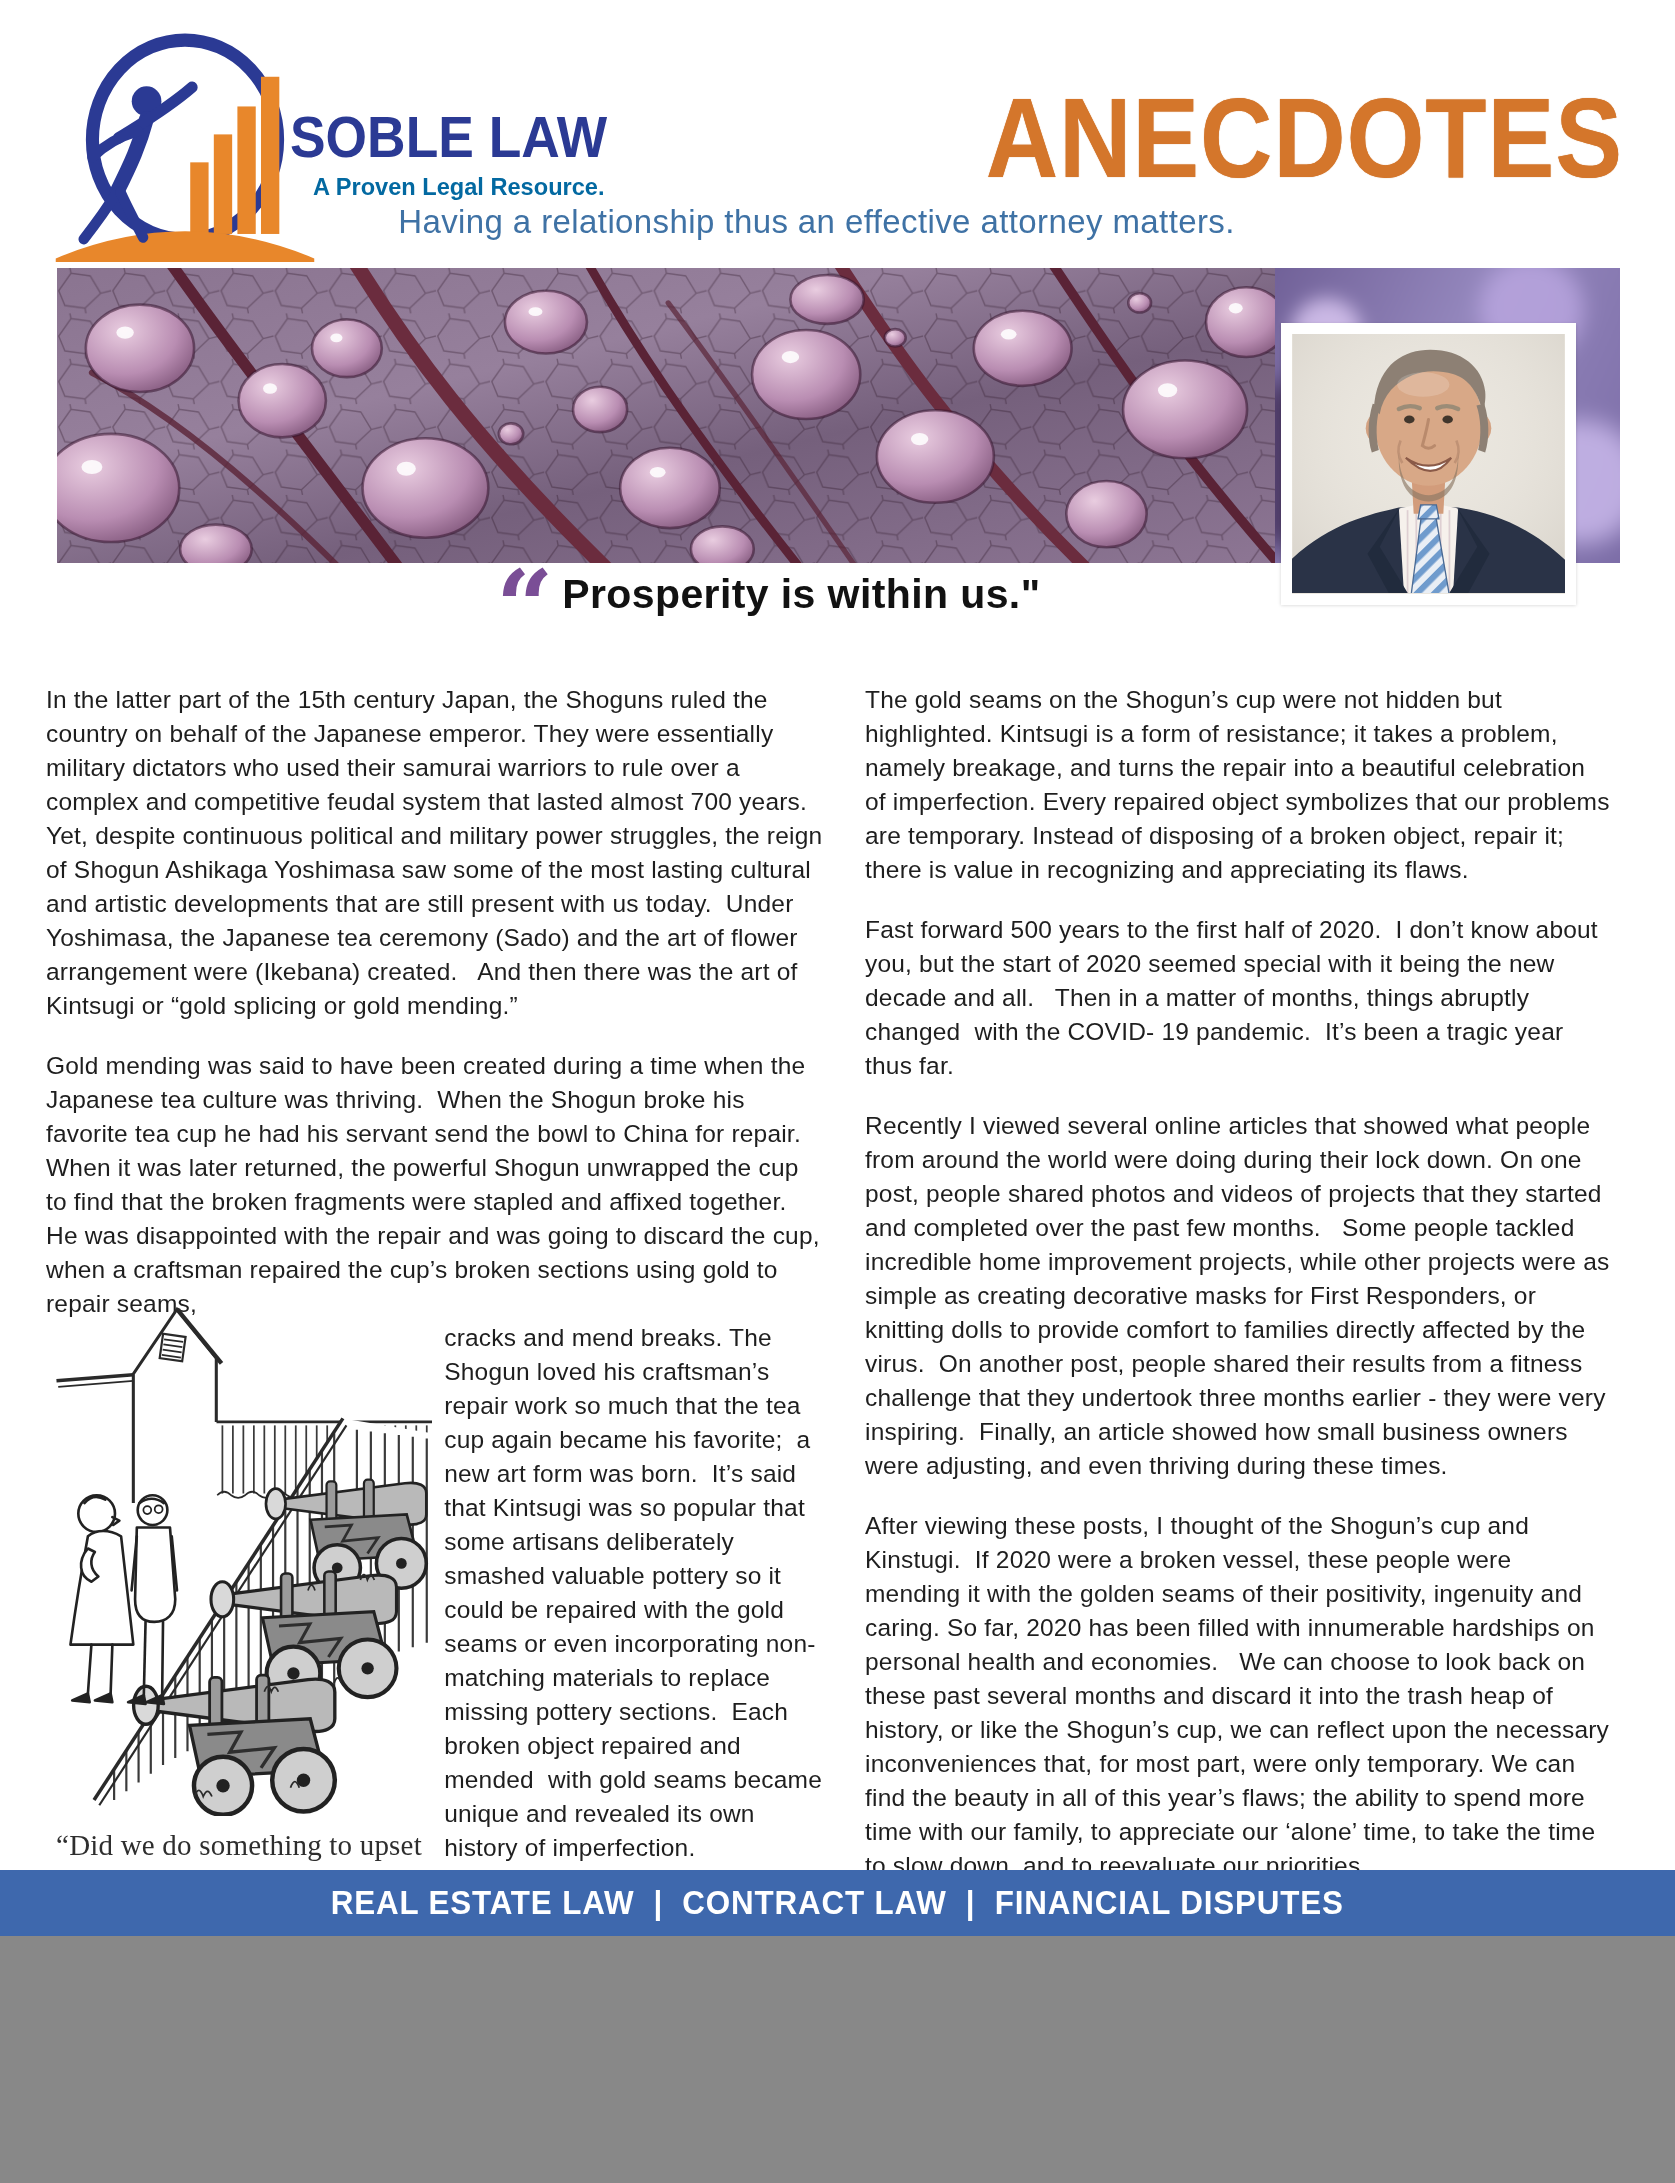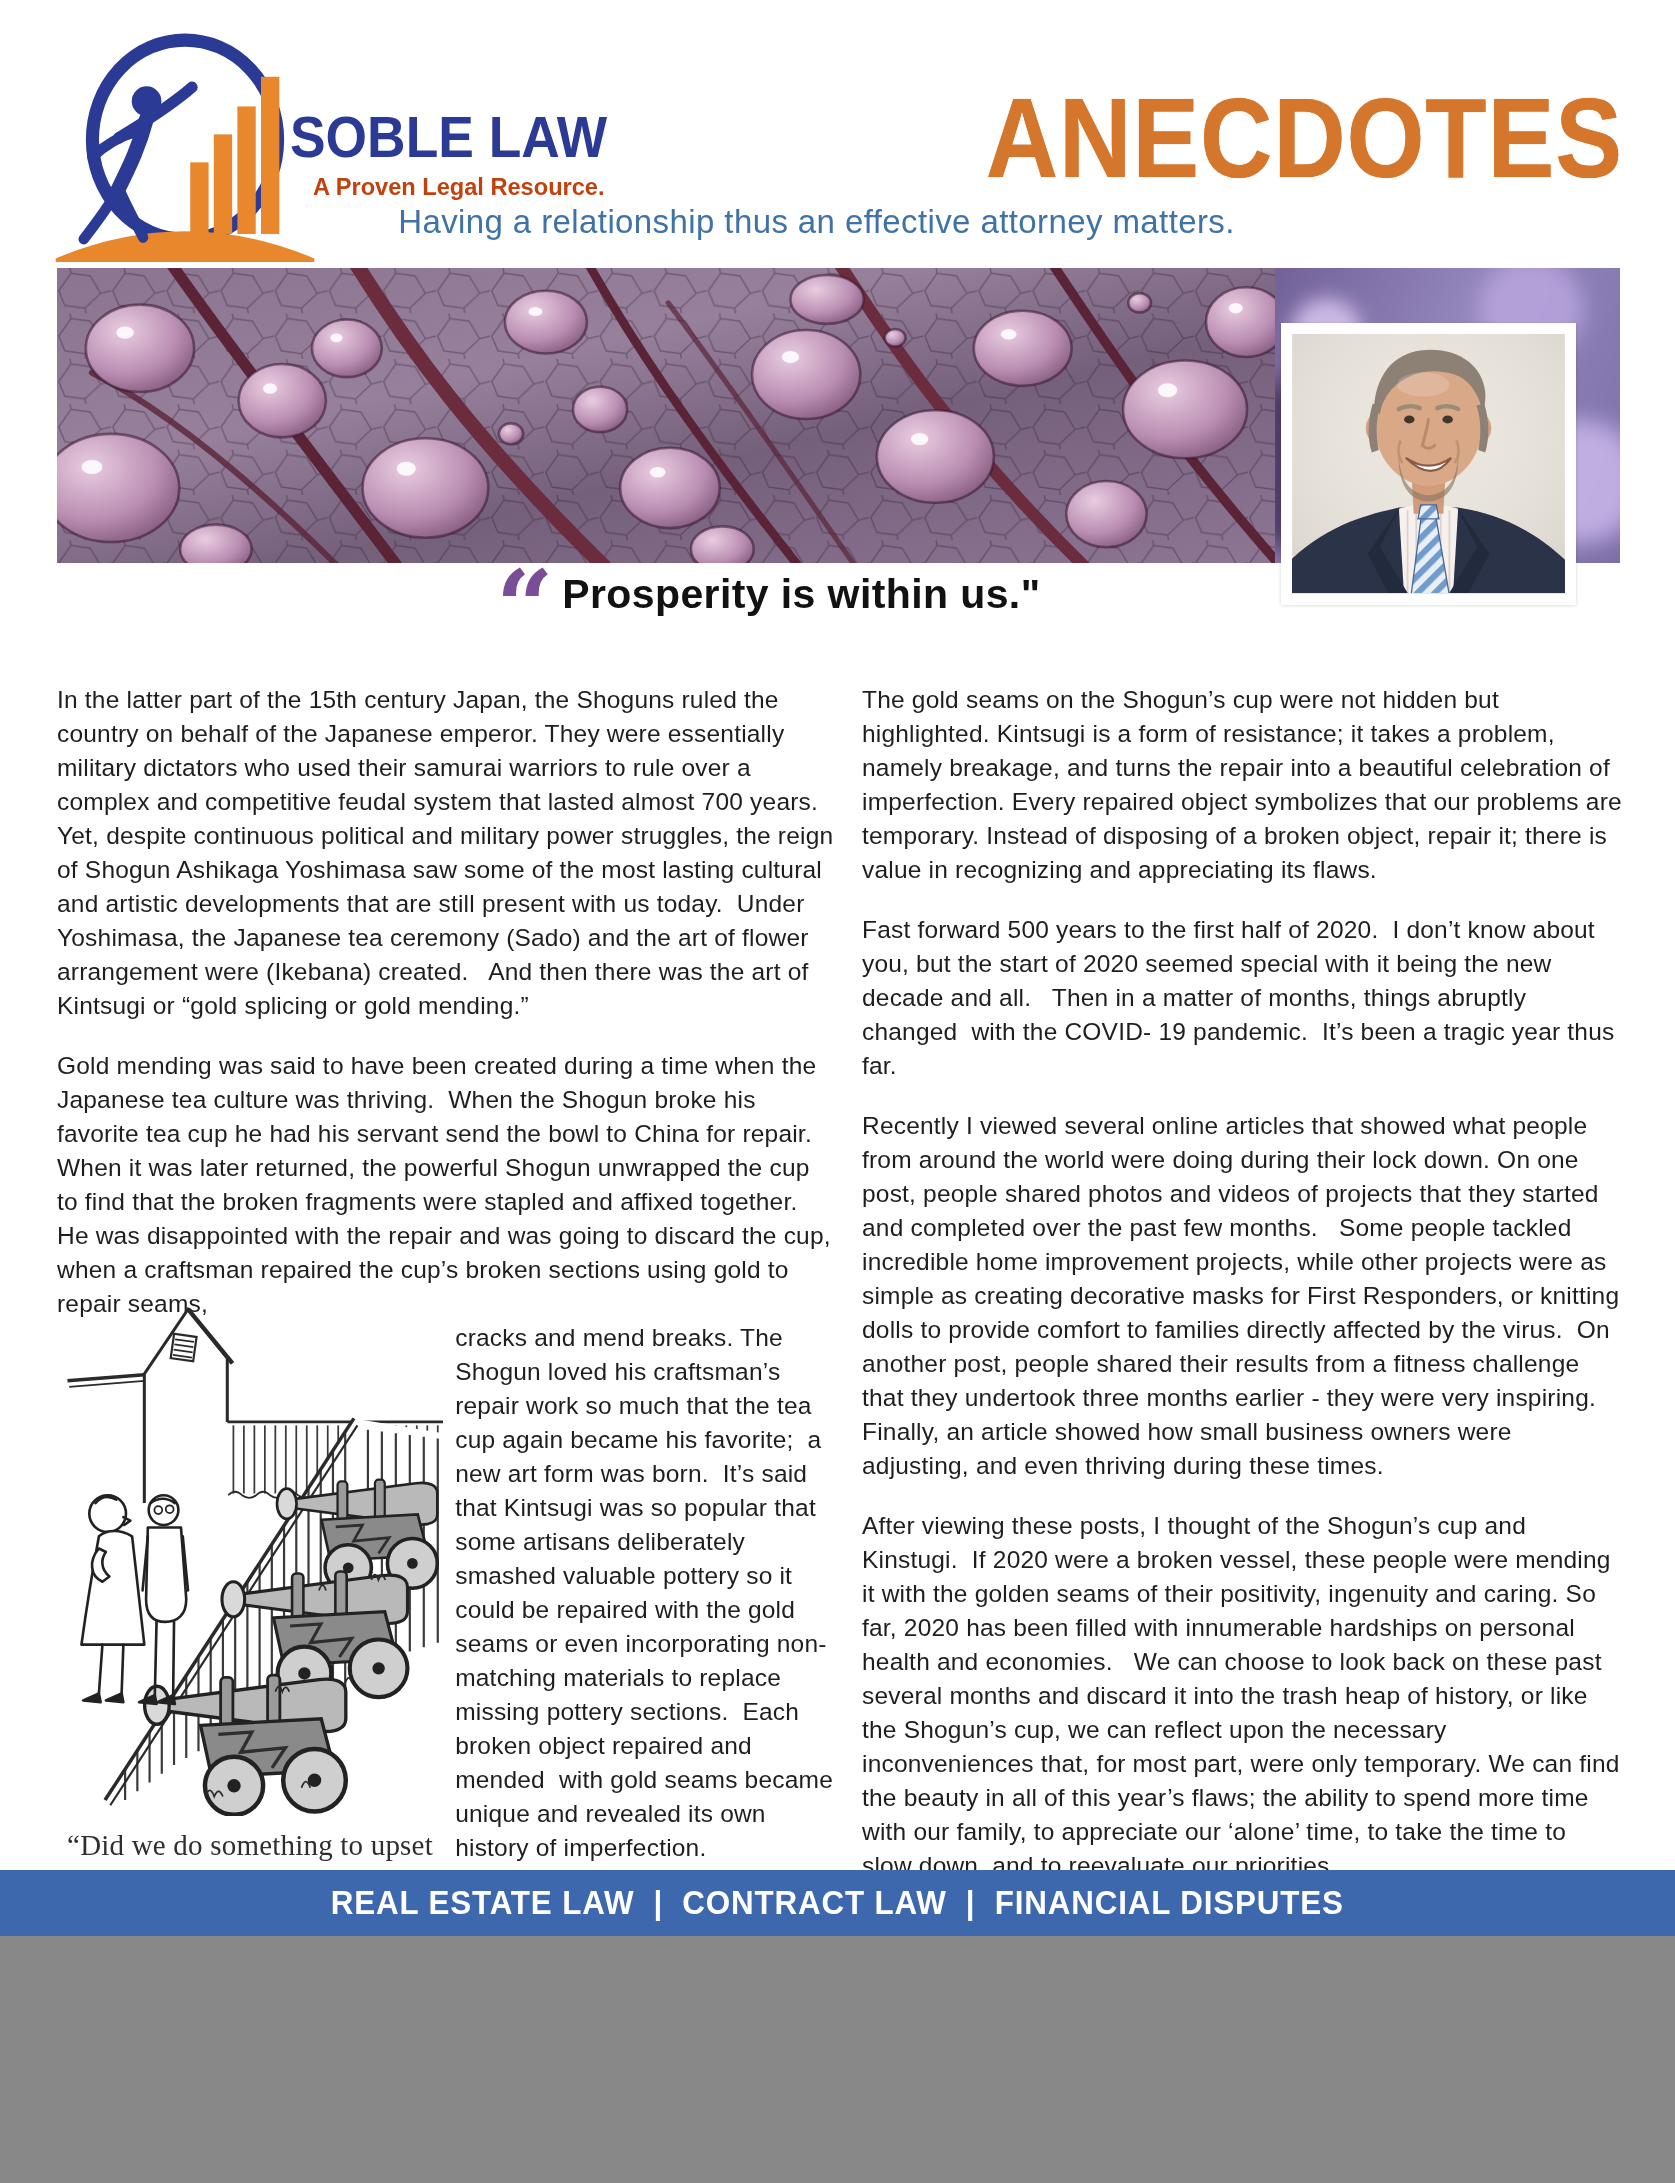--- a/index.html
+++ b/index.html
@@ -8,21 +8,21 @@
     font-family:"Liberation Sans",sans-serif;overflow:hidden;margin:0 auto;
   }
   
   .logo-wrap{position:absolute;left:54px;top:33px;width:262px;height:229px;}
   .brand-block{position:absolute;left:290px;top:103px;width:367px;}
   .brand-name{
     font-weight:bold;font-size:58px;color:#2b3a94;letter-spacing:0px;
     transform:scaleX(.92);transform-origin:left center;white-space:nowrap;
   }
   .brand-tagline{
-    margin-top:3.5px;margin-left:23px;font-weight:bold;font-size:23.6px;color:#c2410c;white-space:nowrap;
+    margin-top:3.5px;margin-left:23px;font-weight:bold;font-size:23.6px;color:#0369a1;white-space:nowrap;
   }
   .masthead{
     position:absolute;top:72px;right:52px;font-weight:bold;font-size:114px;color:#d4762b;
     letter-spacing:0.9px;transform:scaleX(.88);transform-origin:right center;white-space:nowrap;
     text-shadow:0 0 0.9px #c96f28;
   }
   .subtitle{
     position:absolute;top:203px;left:0;width:1633px;text-align:center;
     font-size:33px;color:#3f72a5;letter-spacing:0.4px;
   }
@@ -54,21 +54,21 @@
   
   .quote{position:absolute;left:496px;top:564px;width:673px;}
   .quote-row{display:flex;align-items:flex-start;}
   .quote-mark{
     font-family:"DejaVu Serif",serif;font-weight:bold;font-size:100px;line-height:61px;
     color:#7a4e96;margin-right:8.7px;margin-top:12.2px;
   }
   .quote-text{font-size:41px;font-weight:bold;color:#121212;letter-spacing:0.4px;margin-top:7px;white-space:nowrap;}
   .quote-attrib{font-size:24.5px;color:#3d3d3d;text-align:right;margin-top:14px;padding-right:56px;}
   
-  .columns{position:absolute;left:57px;top:683px;width:1565px;display:flex;gap:26px;color:#1e1e1e;}
+  .columns{position:absolute;left:46px;top:683px;width:1565px;display:flex;gap:40px;color:#1e1e1e;}
   .col{font-size:24.5px;line-height:34px;letter-spacing:0.2px;}
   .col-left{width:779px;}
   .col-right{width:760px;}
   .col p{margin:0 0 26px 0;white-space:pre-wrap;}
   .col p.tight{margin-bottom:0;}
   .wrap-row{display:flex;gap:12.2px;}
   .cartoon-block{width:386px;flex:none;margin-top:-19px;}
   .cartoon-caption{
     font-family:Liberation Serif, serif;font-size:29px;line-height:37px;color:#2e2e2e;
     text-align:center;margin-top:1.7px;

